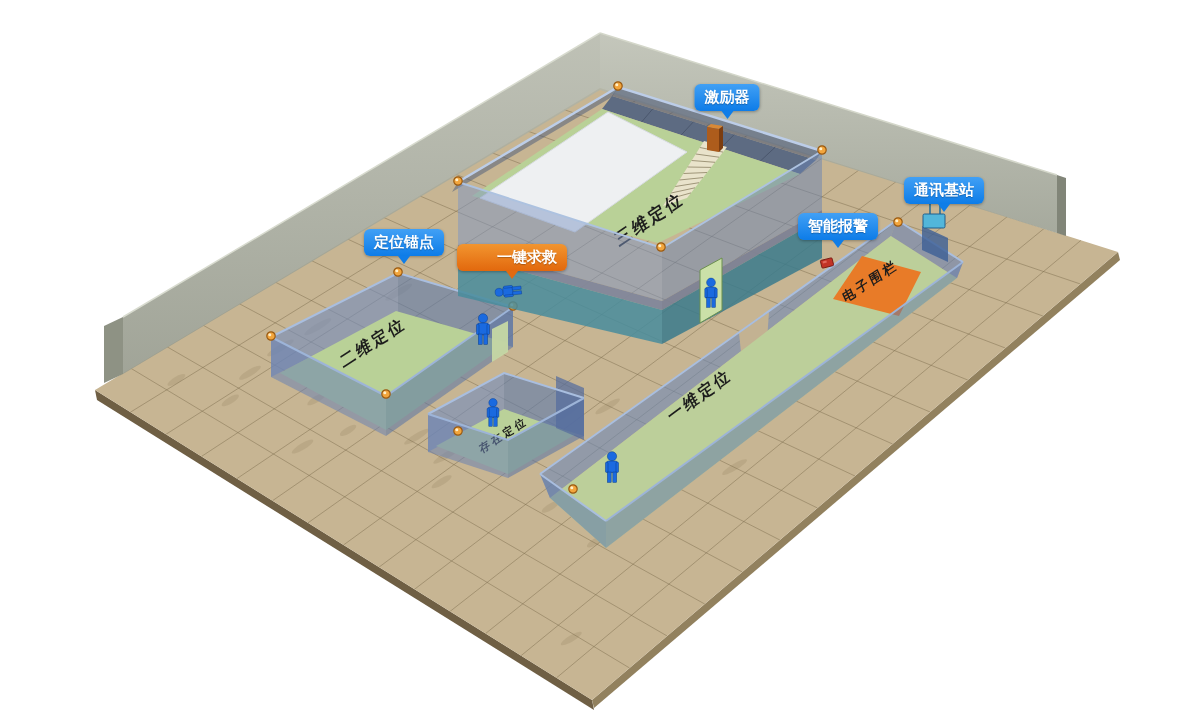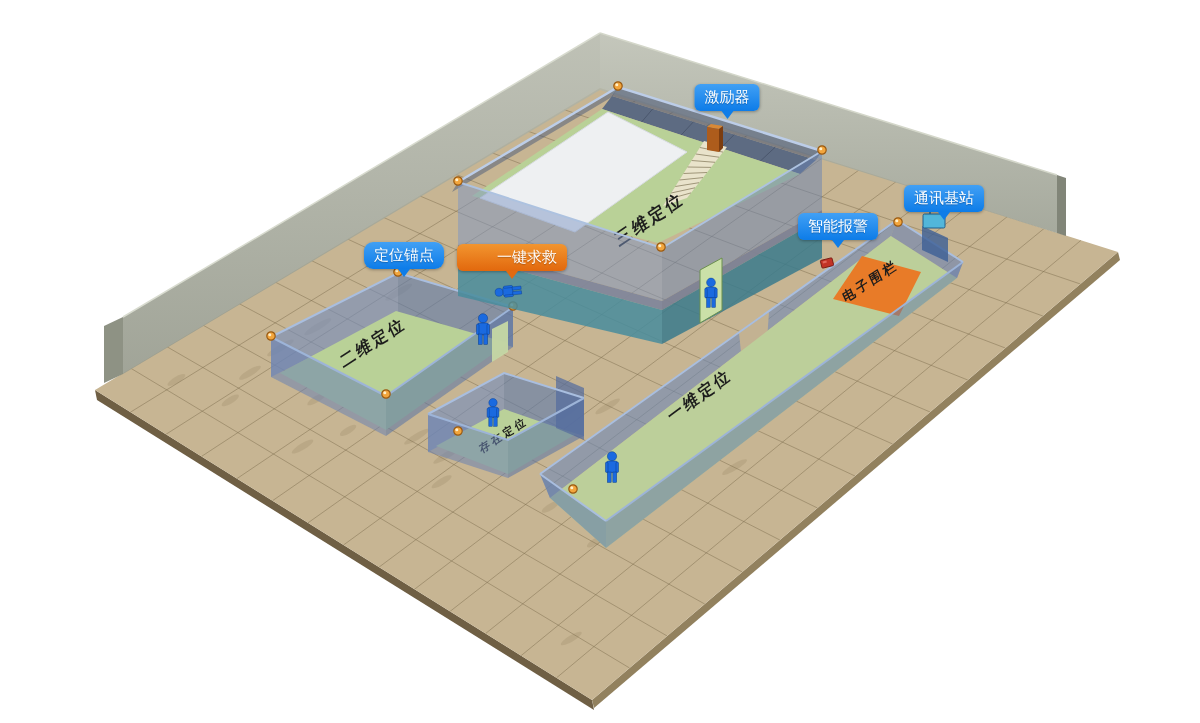--- a/index.html
+++ b/index.html
@@ -1,19 +1,19 @@
 <!DOCTYPE html>
 <html><head>
 <meta charset="utf-8">
 <style>
   html,body{margin:0;padding:0;background:#fff;}
   .stage{position:relative;width:1200px;height:723px;background:#ffffff;overflow:hidden;
          font-family:"DejaVu Sans","Liberation Sans",sans-serif;}
   .stage svg{position:absolute;left:0;top:0;}
-  .callout{position:absolute;color:#fff;font-weight:normal;font-size:15px;line-height:1.25;
+  .callout{position:absolute;color:#fff;font-weight:bold;font-size:15px;line-height:1.25;
            padding:4px 10px;border-radius:6px;transform:translateX(-50%);white-space:nowrap;
            text-shadow:0 1px 1px rgba(0,0,0,.25);box-shadow:0 1px 3px rgba(0,0,0,.3);z-index:5;}
   .callout.blue{background:linear-gradient(180deg,#41a0f5,#0d7ce8);}
   .callout.orange{background:linear-gradient(180deg,#f2952f,#e2680d);}
   .callout::after{content:"";position:absolute;left:50%;bottom:-8px;margin-left:-6px;
            width:0;height:0;border-left:6px solid transparent;border-right:6px solid transparent;}
   .callout.blue::after{border-top:8px solid #0f7de8;}
   .callout.orange::after{border-top:8px solid #e26a10;}
   text.zone{font-weight:bold;fill:#1c1c1c;letter-spacing:3px;}
 </style>
@@ -226,17 +226,17 @@
       <polygon points="0,3 4,0 16,2 12,5" fill="#d88937"></polygon>
       <polygon points="12,5 16,2 16,24 12,28" fill="#7c3d10"></polygon>
       <polygon points="0,3 12,5 12,28 0,26" fill="#ad5c1c"></polygon>
     </g>
   </g>
 
   <use href="#person" fill="#1a6ae0" stroke="#0a3f90" stroke-width="0.5" transform="translate(521,290) rotate(-96) scale(0.9)"></use>
 </svg>
 
 <div class="callout blue" style="left:727px;top:84px;">激励器</div>
-<div class="callout blue" style="left:944px;top:185px;">通讯基站</div>
+<div class="callout blue" style="left:944px;top:177px;">通讯基站</div>
 <div class="callout blue" style="left:838px;top:213px;">智能报警</div>
-<div class="callout blue" style="left:404px;top:242px;border-radius:9px;">定位锚点</div>
+<div class="callout blue" style="left:404px;top:229px;">定位锚点</div>
 <div class="callout orange" style="left:512px;top:244px;padding-left:40px;">一键求救</div>
 </div>
 
 </body></html>

